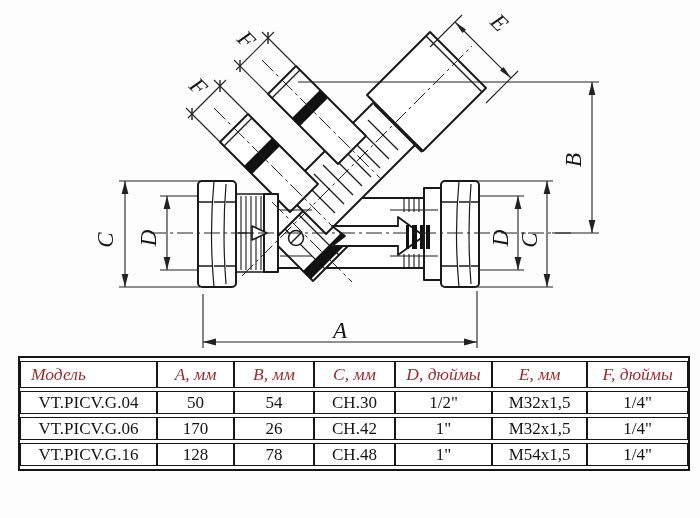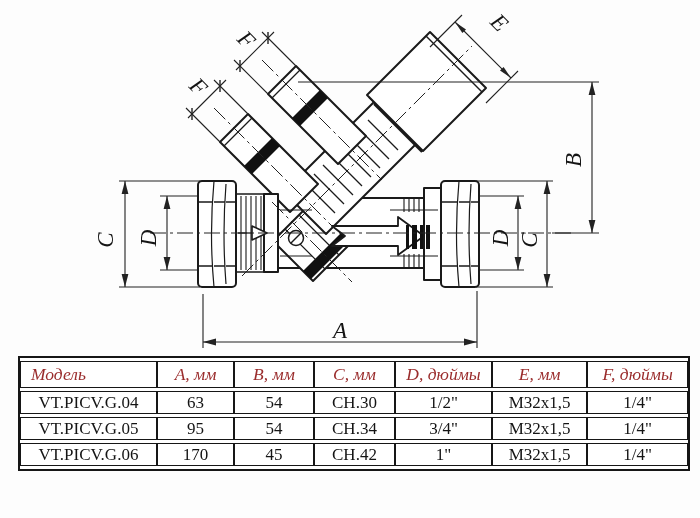--- a/index.html
+++ b/index.html
@@ -209,40 +209,40 @@
       <th class="h-model">Модель</th>
       <th>A, мм</th>
       <th>B, мм</th>
       <th>C, мм</th>
       <th>D, дюймы</th>
       <th>E, мм</th>
       <th>F, дюймы</th>
     </tr>
     <tr>
       <td>VT.PICV.G.04</td>
-      <td>63</td>
+      <td>50</td>
       <td>54</td>
       <td>CH.30</td>
       <td>1/2"</td>
       <td>M32x1,5</td>
       <td>1/4"</td>
     </tr>
     <tr>
-      <td>VT.PICV.G.05</td>
-      <td>95</td>
-      <td>54</td>
-      <td>CH.34</td>
-      <td>3/4"</td>
-      <td>M32x1,5</td>
-      <td>1/4"</td>
-    </tr>
-    <tr>
       <td>VT.PICV.G.06</td>
       <td>170</td>
-      <td>45</td>
+      <td>26</td>
       <td>CH.42</td>
       <td>1"</td>
       <td>M32x1,5</td>
       <td>1/4"</td>
     </tr>
+    <tr>
+      <td>VT.PICV.G.16</td>
+      <td>128</td>
+      <td>78</td>
+      <td>CH.48</td>
+      <td>1"</td>
+      <td>M54x1,5</td>
+      <td>1/4"</td>
+    </tr>
   </tbody>
     </table>
 </div>
 
 </body></html>

